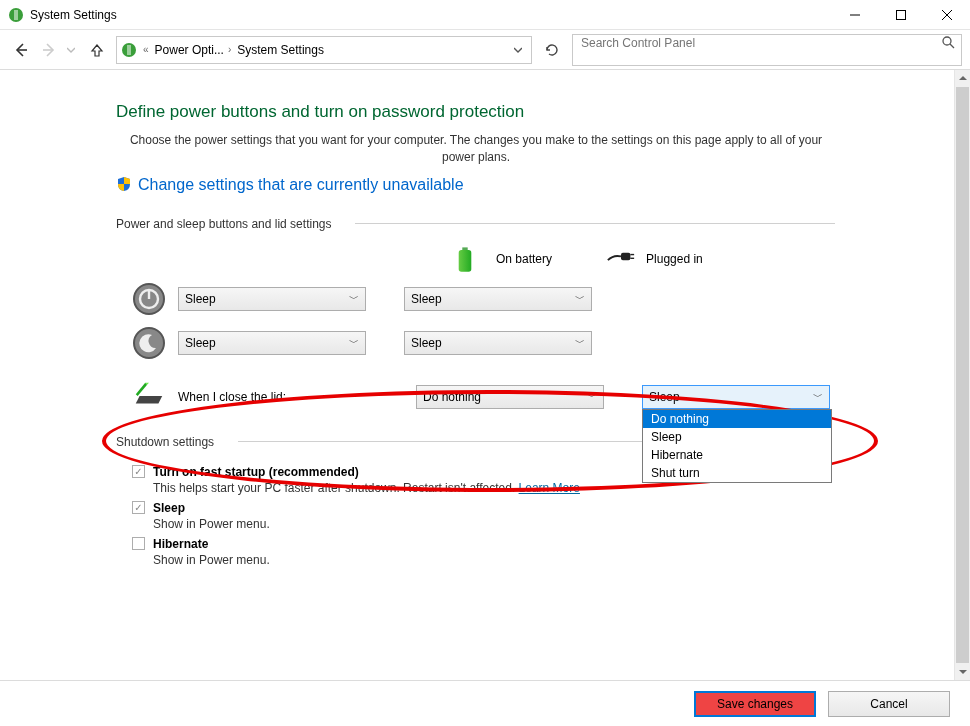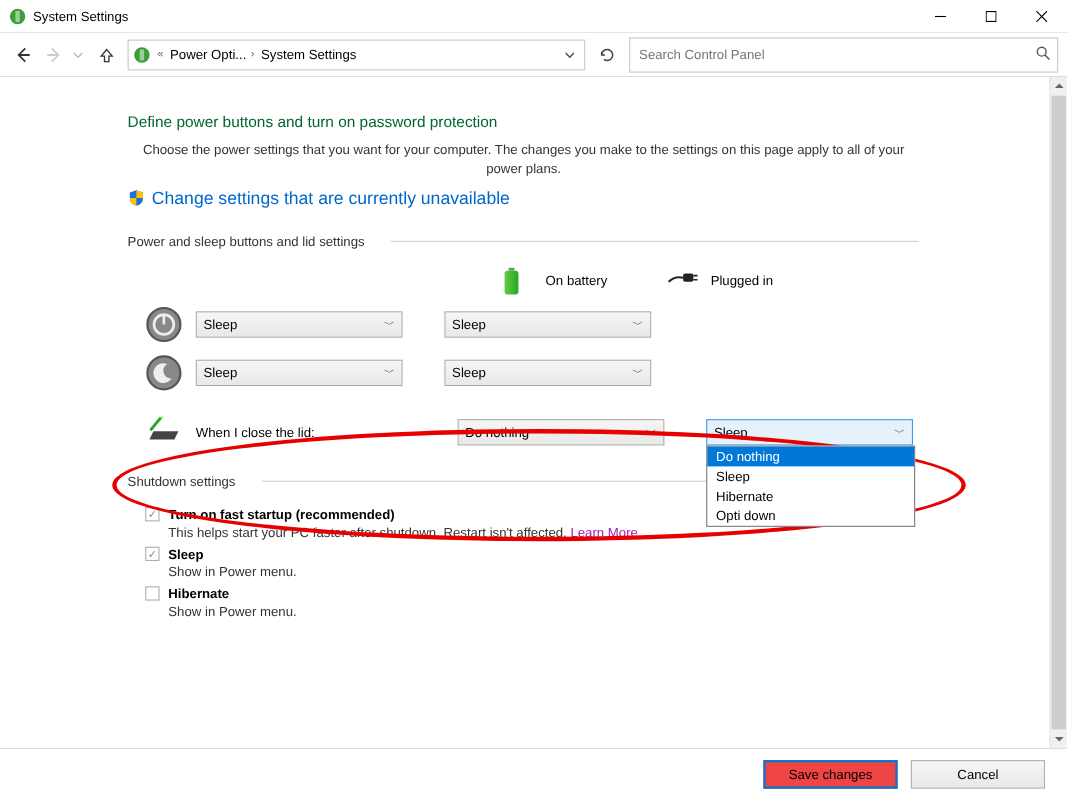--- a/index.html
+++ b/index.html
@@ -59,21 +59,21 @@
   .addr-sep { color:#666; font-size:10px; }
   .addr-drop { margin-left:auto; color:#555; width:18px; display:flex;justify-content:center; }
   .refresh-btn {
     width: 28px; height: 28px;
     display:flex;align-items:center;justify-content:center;
     color:#555;
   }
   .search-bar {
     width: 390px; height: 32px;
     border: 1px solid #c9c9c9;
-    display: flex; align-items: center;
+    display: flex; align-items: flex-start;
     padding: 0 6px;
   }
   .search-bar input {
     flex: 1; border: none; outline: none; font-size: 12px;
     color: #666;
   }
   .search-bar .icon { color:#555; }
 
   .content-wrap {
     position: absolute;
@@ -82,21 +82,21 @@
     right: 16px;
     bottom: 46px;
     overflow: hidden;
   }
   .content {
     padding: 20px 0 20px 116px;
   }
   .page-title {
     color: #0c5b3e;
     color: #006631;
-    font-size: 14px;
+    font-size: 17px;
     margin: 12px 0 10px 0;
     color: #0a6332;
   }
   .page-title { color: #006631; }
   .desc {
     font-size: 12px; color: #333;
     max-width: 720px;
     line-height: 1.4;
     margin-bottom: 10px;
     text-align: center;
@@ -156,21 +156,21 @@
   .chk-line { display:flex; align-items:center; gap:8px; }
   .chk {
     width:13px; height:13px; border:1px solid #adadad; background:#fff;
     display:inline-flex; align-items:center; justify-content:center;
     color:#999; font-size:10px;
   }
   .chk.checked::after { content:"✓"; color:#888; font-size:10px; }
   .chk-label { font-size:12px; }
   .chk-label.bold { font-weight:600; }
   .sub { font-size:12px; color:#333; margin-left:21px; margin-top:2px; }
-  .sub a { color:#a21caf; text-decoration:underline; }
+  .sub a { color:#0369a1; text-decoration:underline; }
 
   .footer {
     position:absolute;
     left:0; right:0; bottom:0;
     height:46px;
     border-top:1px solid #dcdcdc;
     display:flex; align-items:center; justify-content:flex-end;
     padding: 0 20px; gap: 12px;
     background:#fff;
   }
@@ -409,21 +409,21 @@
         <span class="arrow">﹀</span>
       </div>
       <div style="width:14px;"></div>
       <div class="combo highlight">
         <span>Sleep</span>
         <span class="arrow">﹀</span>
         <div class="dropdown-list">
           <div class="item sel">Do nothing</div>
           <div class="item">Sleep</div>
           <div class="item">Hibernate</div>
-          <div class="item">Opti down</div>
+          <div class="item">Shut turn</div>
         </div>
       </div>
     </div>
 
     <div class="section-label shutdown-section">
       <span>Shutdown settings</span>
       <span class="line"></span>
     </div>
 
     <div class="chk-row">

